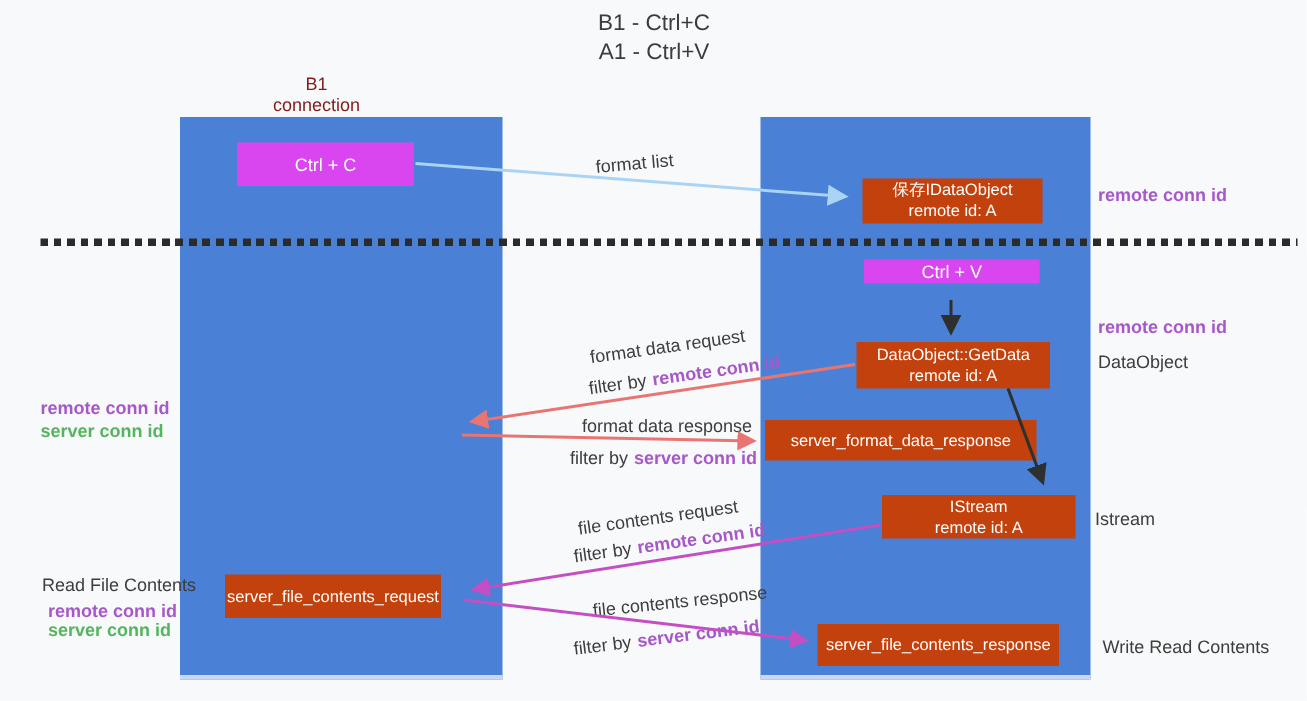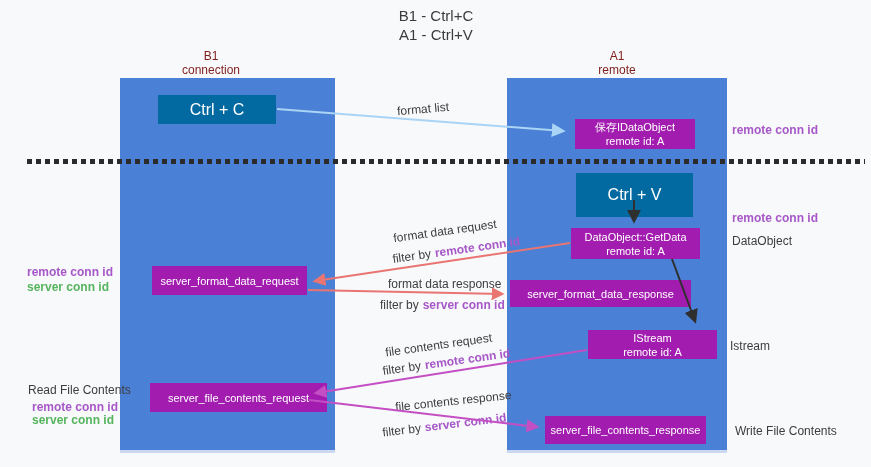--- a/index.html
+++ b/index.html
@@ -17,30 +17,30 @@
   .hdr{position:absolute; top:49px; width:120px; text-align:center;
     font-size:12px; line-height:14px; color:#7f1d1d;}
   .hdr span{display:block;}
   .hdr-left{left:151px;}
   .hdr-right{left:557px;}
   .dash{position:absolute; left:27px; top:159px; width:838px; height:5px;
     background:repeating-linear-gradient(90deg,#2b2b2b 0 5px,transparent 5px 9px);}
   .box{position:absolute; display:flex; flex-direction:column; justify-content:center;
     text-align:center; color:#fff; font-size:11px; line-height:14px;}
   .box span{display:block;}
-  .orange{background:#a21caf;}
-  .green{background:#0369a1; font-size:16px;}
+  .orange{background:#c2410c;}
+  .green{background:#d946ef; font-size:12px;}
   .b-ctrl-c{left:158px; top:95px;  width:118px; height:29px;}
   .b-save  {left:575px; top:119px; width:120px; height:30px;}
-  .b-ctrl-v{left:576px; top:173px; width:117px; height:44px;}
+  .b-ctrl-v{left:576px; top:173px; width:117px; height:16px;}
   .b-getdata{left:571px; top:228px; width:129px; height:31px;}
   .b-fmt-req{left:152px; top:266px; width:155px; height:29px;}
   .b-fmt-res{left:510px; top:280px; width:181px; height:27px;}
   .b-istream{left:588px; top:330px; width:129px; height:29px;}
-  .b-file-req{left:150px; top:383px; width:177px; height:29px;}
+  .b-file-req{left:150px; top:383px; width:144px; height:29px;}
   .b-file-res{left:545px; top:416px; width:161px; height:28px;}
   .lbl{position:absolute; font-size:12px; white-space:nowrap; color:#3d3d3d;}
   .purple{color:#a658c8; font-weight:bold;}
   .greent{color:#55b45e; font-weight:bold;}
   .em{margin-left:4px; font-weight:bold; color:#a658c8;}
   .rot8{transform:rotate(-8deg);}
   .rot7{transform:rotate(-7deg);}
   .rot6{transform:rotate(-6deg);}
   
   .l-remote-top{left:732px; top:123px;}
@@ -73,66 +73,59 @@
 
   <div class="title">
     <span>B1 - Ctrl+C</span>
     <span>A1 - Ctrl+V</span>
   </div>
 
   <div class="hdr hdr-left">
     <span>B1</span>
     <span>connection</span>
   </div>
-  <div class="hdr hdr-right">
-    <span>A1</span>
-    <span>remote</span>
-  </div>
 
   <div class="lane lane-left"></div>
   <div class="lane lane-right"></div>
 
   <div class="dash"></div>
 
   <div class="box green b-ctrl-c">
     <span>Ctrl + C</span>
   </div>
   <div class="box orange b-save">
     <span>保存IDataObject</span>
     <span>remote id: A</span>
   </div>
   <div class="box green b-ctrl-v">
     <span>Ctrl + V</span>
   </div>
   <div class="box orange b-getdata">
     <span>DataObject::GetData</span>
     <span>remote id: A</span>
   </div>
-  <div class="box orange b-fmt-req">
-    <span>server_format_data_request</span>
-  </div>
   <div class="box orange b-fmt-res">
     <span>server_format_data_response</span>
   </div>
   <div class="box orange b-istream">
     <span>IStream</span>
     <span>remote id: A</span>
   </div>
   <div class="box orange b-file-req">
     <span>server_file_contents_request</span>
   </div>
   <div class="box orange b-file-res">
     <span>server_file_contents_response</span>
   </div>
 
   <div class="lbl purple l-remote-top">remote conn id</div>
   <div class="lbl purple l-remote-mid">remote conn id</div>
   <div class="lbl l-dataobject">DataObject</div>
   <div class="lbl l-istream">Istream</div>
-  <div class="lbl l-write">Write File Contents</div>
+  <div class="lbl l-write">Write Read Contents</div>
 
   <div class="lbl purple l-remote-left1">remote conn id</div>
   <div class="lbl greent l-server-left1">server conn id</div>
   <div class="lbl l-read">Read File Contents</div>
   <div class="lbl purple l-remote-left2">remote conn id</div>
   <div class="lbl greent l-server-left2">server conn id</div>
 
   <div class="lbl l-format-list">format list</div>
 
   <div class="lbl rot8 l-fdr">format data request</div>

